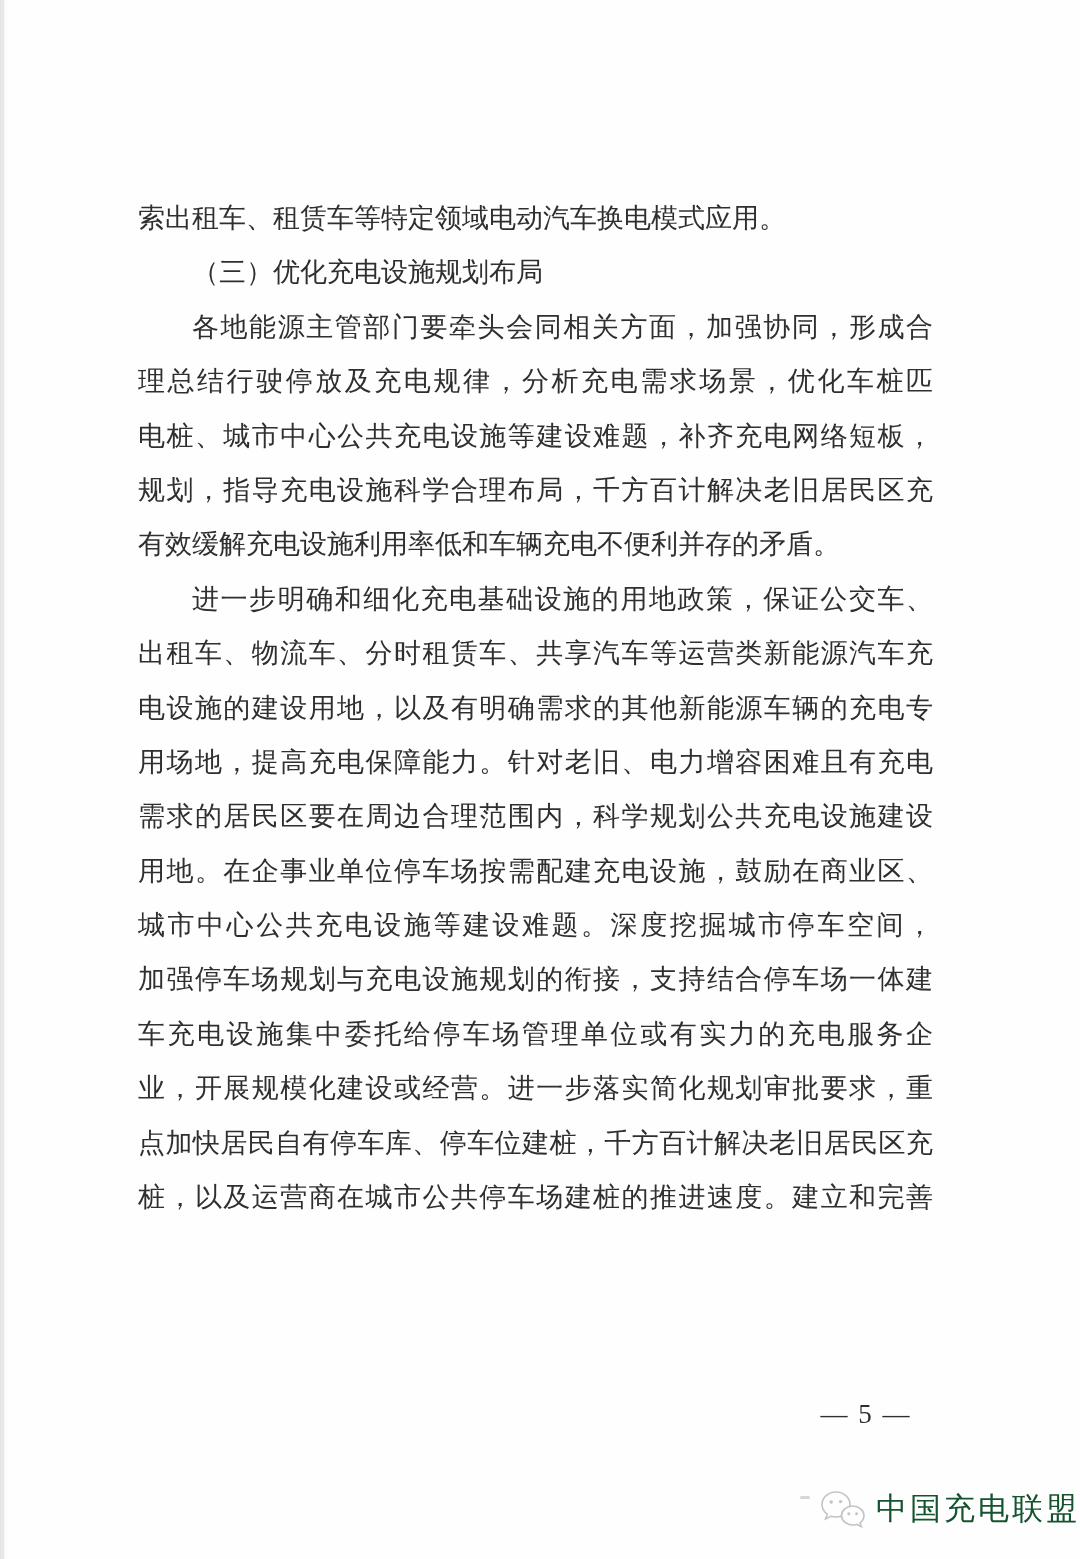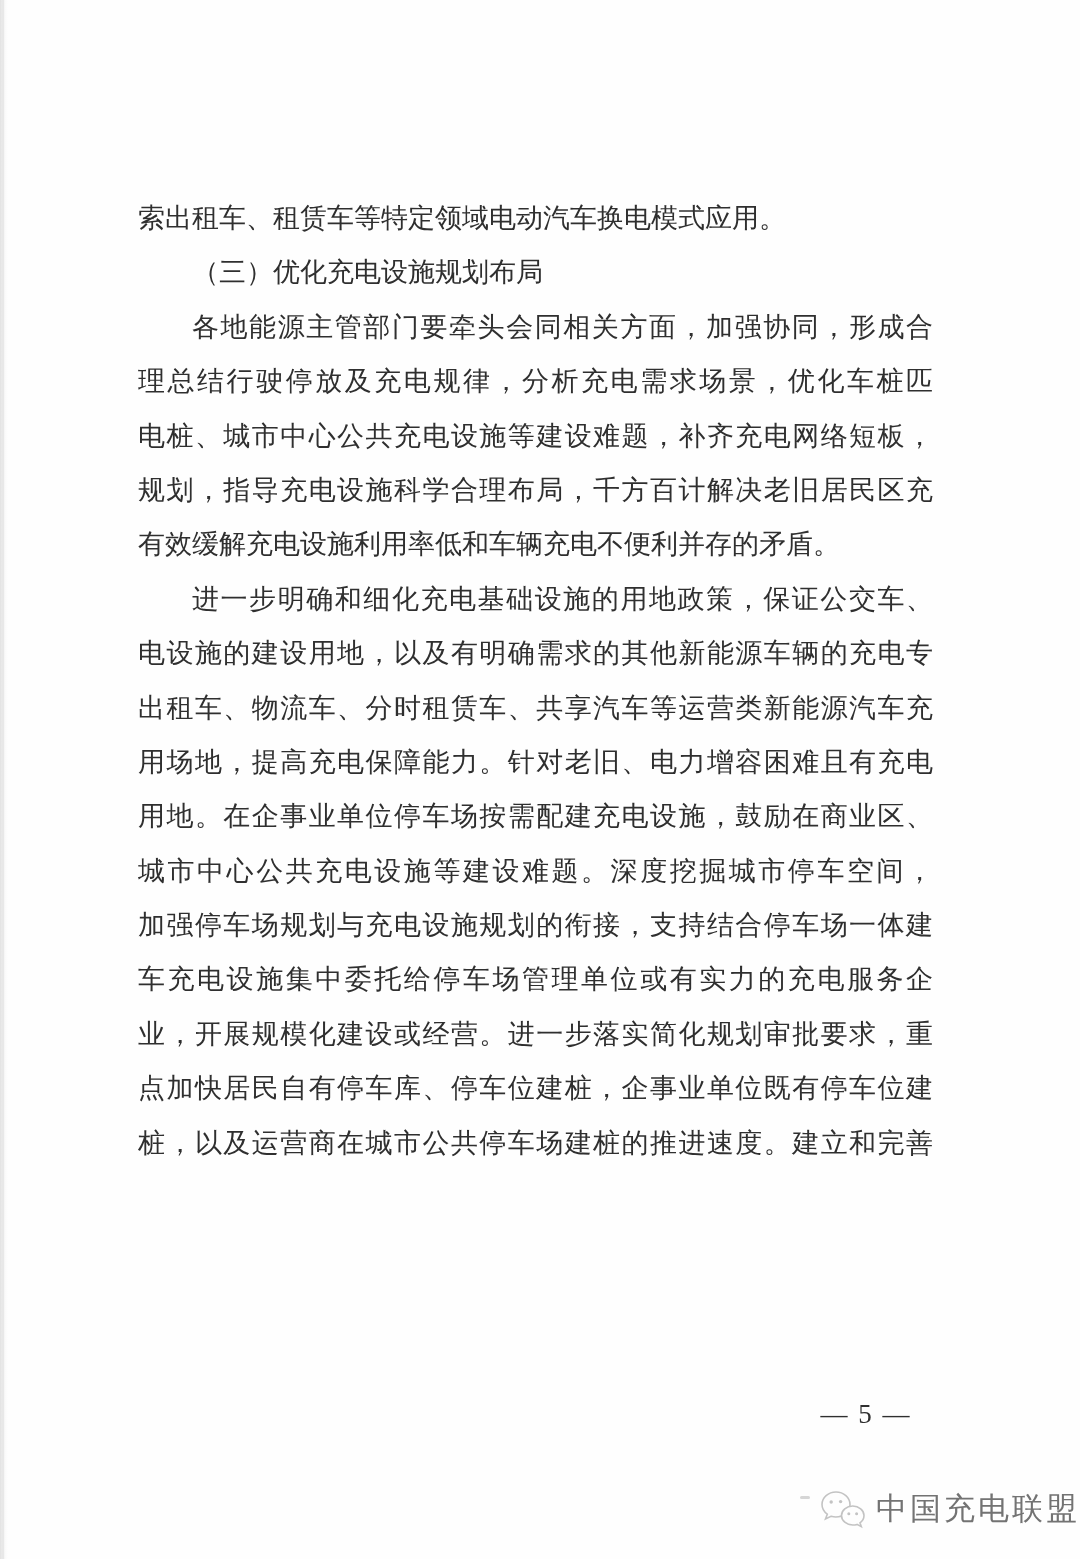--- a/index.html
+++ b/index.html
@@ -70,50 +70,51 @@
     background: #d6d6d6;
     border-radius: 2px;
     align-self: flex-start;
     margin-top: 12px;
   }
   .wm-icon { flex: 0 0 auto; margin-top: 4px; }
   .wm-text {
     font-family: "Liberation Sans", sans-serif;
     font-size: 31px;
     letter-spacing: 3px;
-    color: #737373;
+    color: #14532d;
     text-shadow: 1px 1px 0 #ffffff;
     white-space: nowrap;
   }
 </style>
 </head>
 <body>
 
 <div class="page">
   <div class="edge-shadow"></div>
   <div class="edge-line"></div>
 
   <main class="doc">
     <div class="ln plain">索出租车、租赁车等特定领域电动汽车换电模式应用。</div>
     <div class="ln plain ind">（三）优化充电设施规划布局</div>
     <div class="ln ind">各地能源主管部门要牵头会同相关方面，加强协同，形成合</div>
     <div class="ln">理总结行驶停放及充电规律，分析充电需求场景，优化车桩匹</div>
     <div class="ln">电桩、城市中心公共充电设施等建设难题，补齐充电网络短板，</div>
     <div class="ln">规划，指导充电设施科学合理布局，千方百计解决老旧居民区充</div>
     <div class="ln plain">有效缓解充电设施利用率低和车辆充电不便利并存的矛盾。</div>
     <div class="ln ind">进一步明确和细化充电基础设施的用地政策，保证公交车、</div>
+    <div class="ln">出租车、物流车、分时租赁车、共享汽车等运营类新能源汽车充</div>
     <div class="ln">电设施的建设用地，以及有明确需求的其他新能源车辆的充电专</div>
-    <div class="ln">出租车、物流车、分时租赁车、共享汽车等运营类新能源汽车充</div>
     <div class="ln">用场地，提高充电保障能力。针对老旧、电力增容困难且有充电</div>
+    <div class="ln">需求的居民区要在周边合理范围内，科学规划公共充电设施建设</div>
     <div class="ln">用地。在企事业单位停车场按需配建充电设施，鼓励在商业区、</div>
     <div class="ln">城市中心公共充电设施等建设难题。深度挖掘城市停车空间，</div>
     <div class="ln">加强停车场规划与充电设施规划的衔接，支持结合停车场一体建</div>
     <div class="ln">车充电设施集中委托给停车场管理单位或有实力的充电服务企</div>
     <div class="ln">业，开展规模化建设或经营。进一步落实简化规划审批要求，重</div>
-    <div class="ln">点加快居民自有停车库、停车位建桩，企事业单位既有停车位建</div>
+    <div class="ln">点加快居民自有停车库、停车位建桩，千方百计解决老旧居民区充</div>
     <div class="ln">桩，以及运营商在城市公共停车场建桩的推进速度。建立和完善</div>
   </main>
 
   <div class="pageno">— 5 —</div>
 
   <div class="watermark">
     <span class="wm-speck"></span>
     <svg class="wm-icon" width="48" height="42" viewBox="0 0 48 42" fill="none" xmlns="http://www.w3.org/2000/svg">
 
       <path d="M31 14.5 C31 21.4 24.6 27 16.8 27 C15.1 27 13.5 26.7 12 26.3 L6.5 29 L8.3 24.2 C5.2 21.9 3 18.5 3 14.5 C3 7.6 9.3 2 17 2 C24.7 2 31 7.6 31 14.5 Z" stroke="#c3c3c3" stroke-width="1.6" fill="#fefefe"></path>

